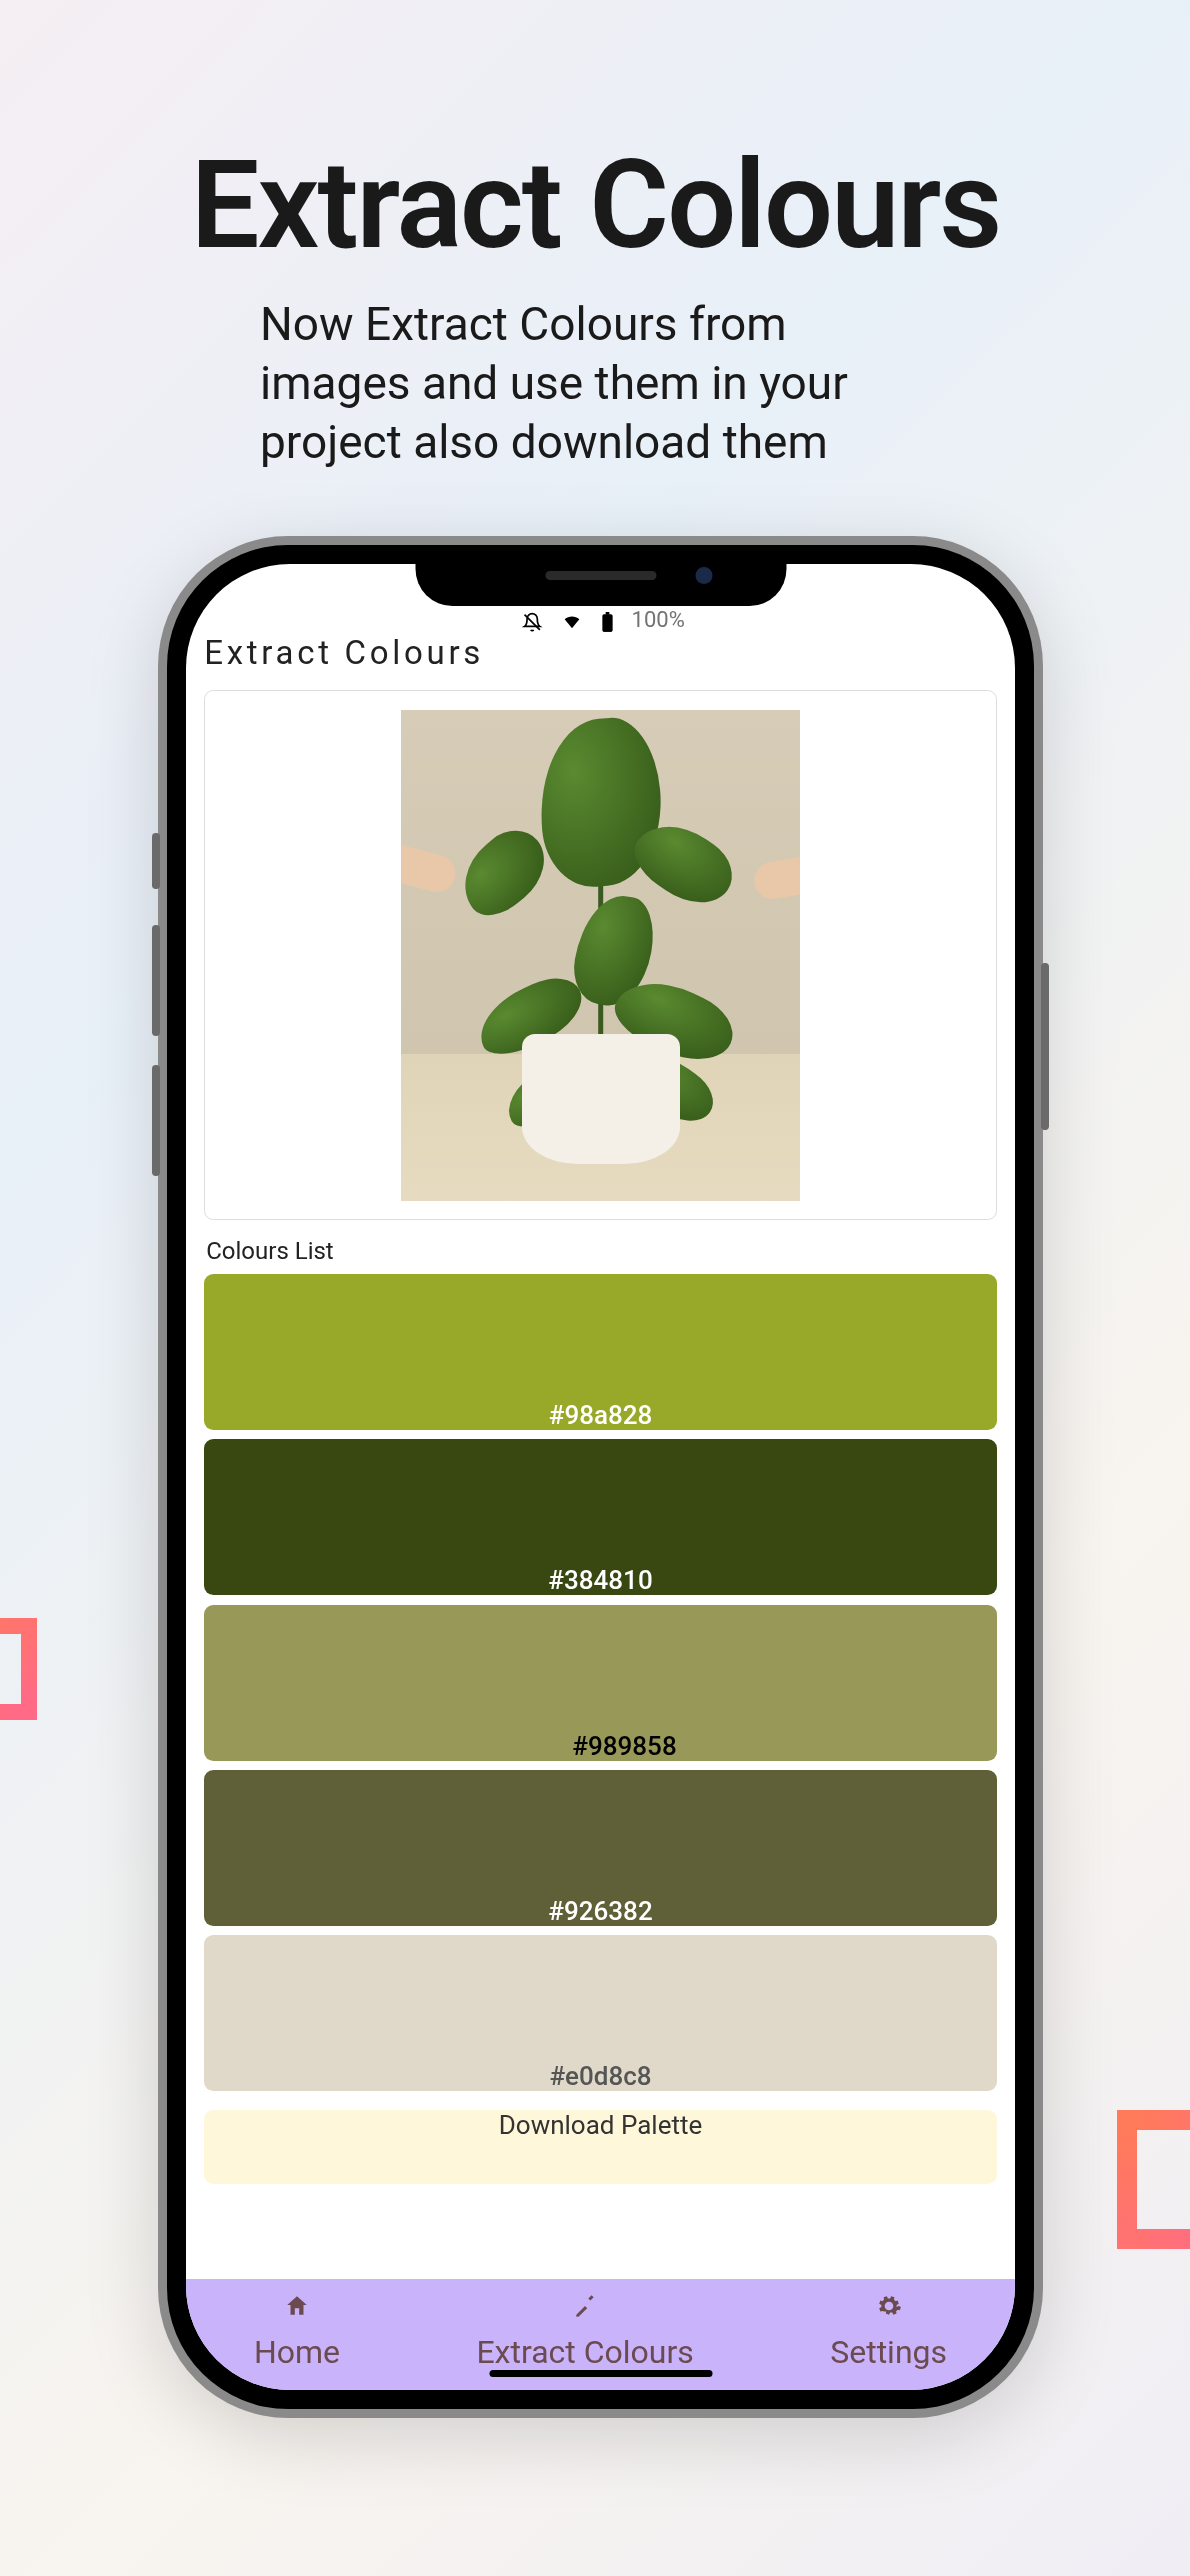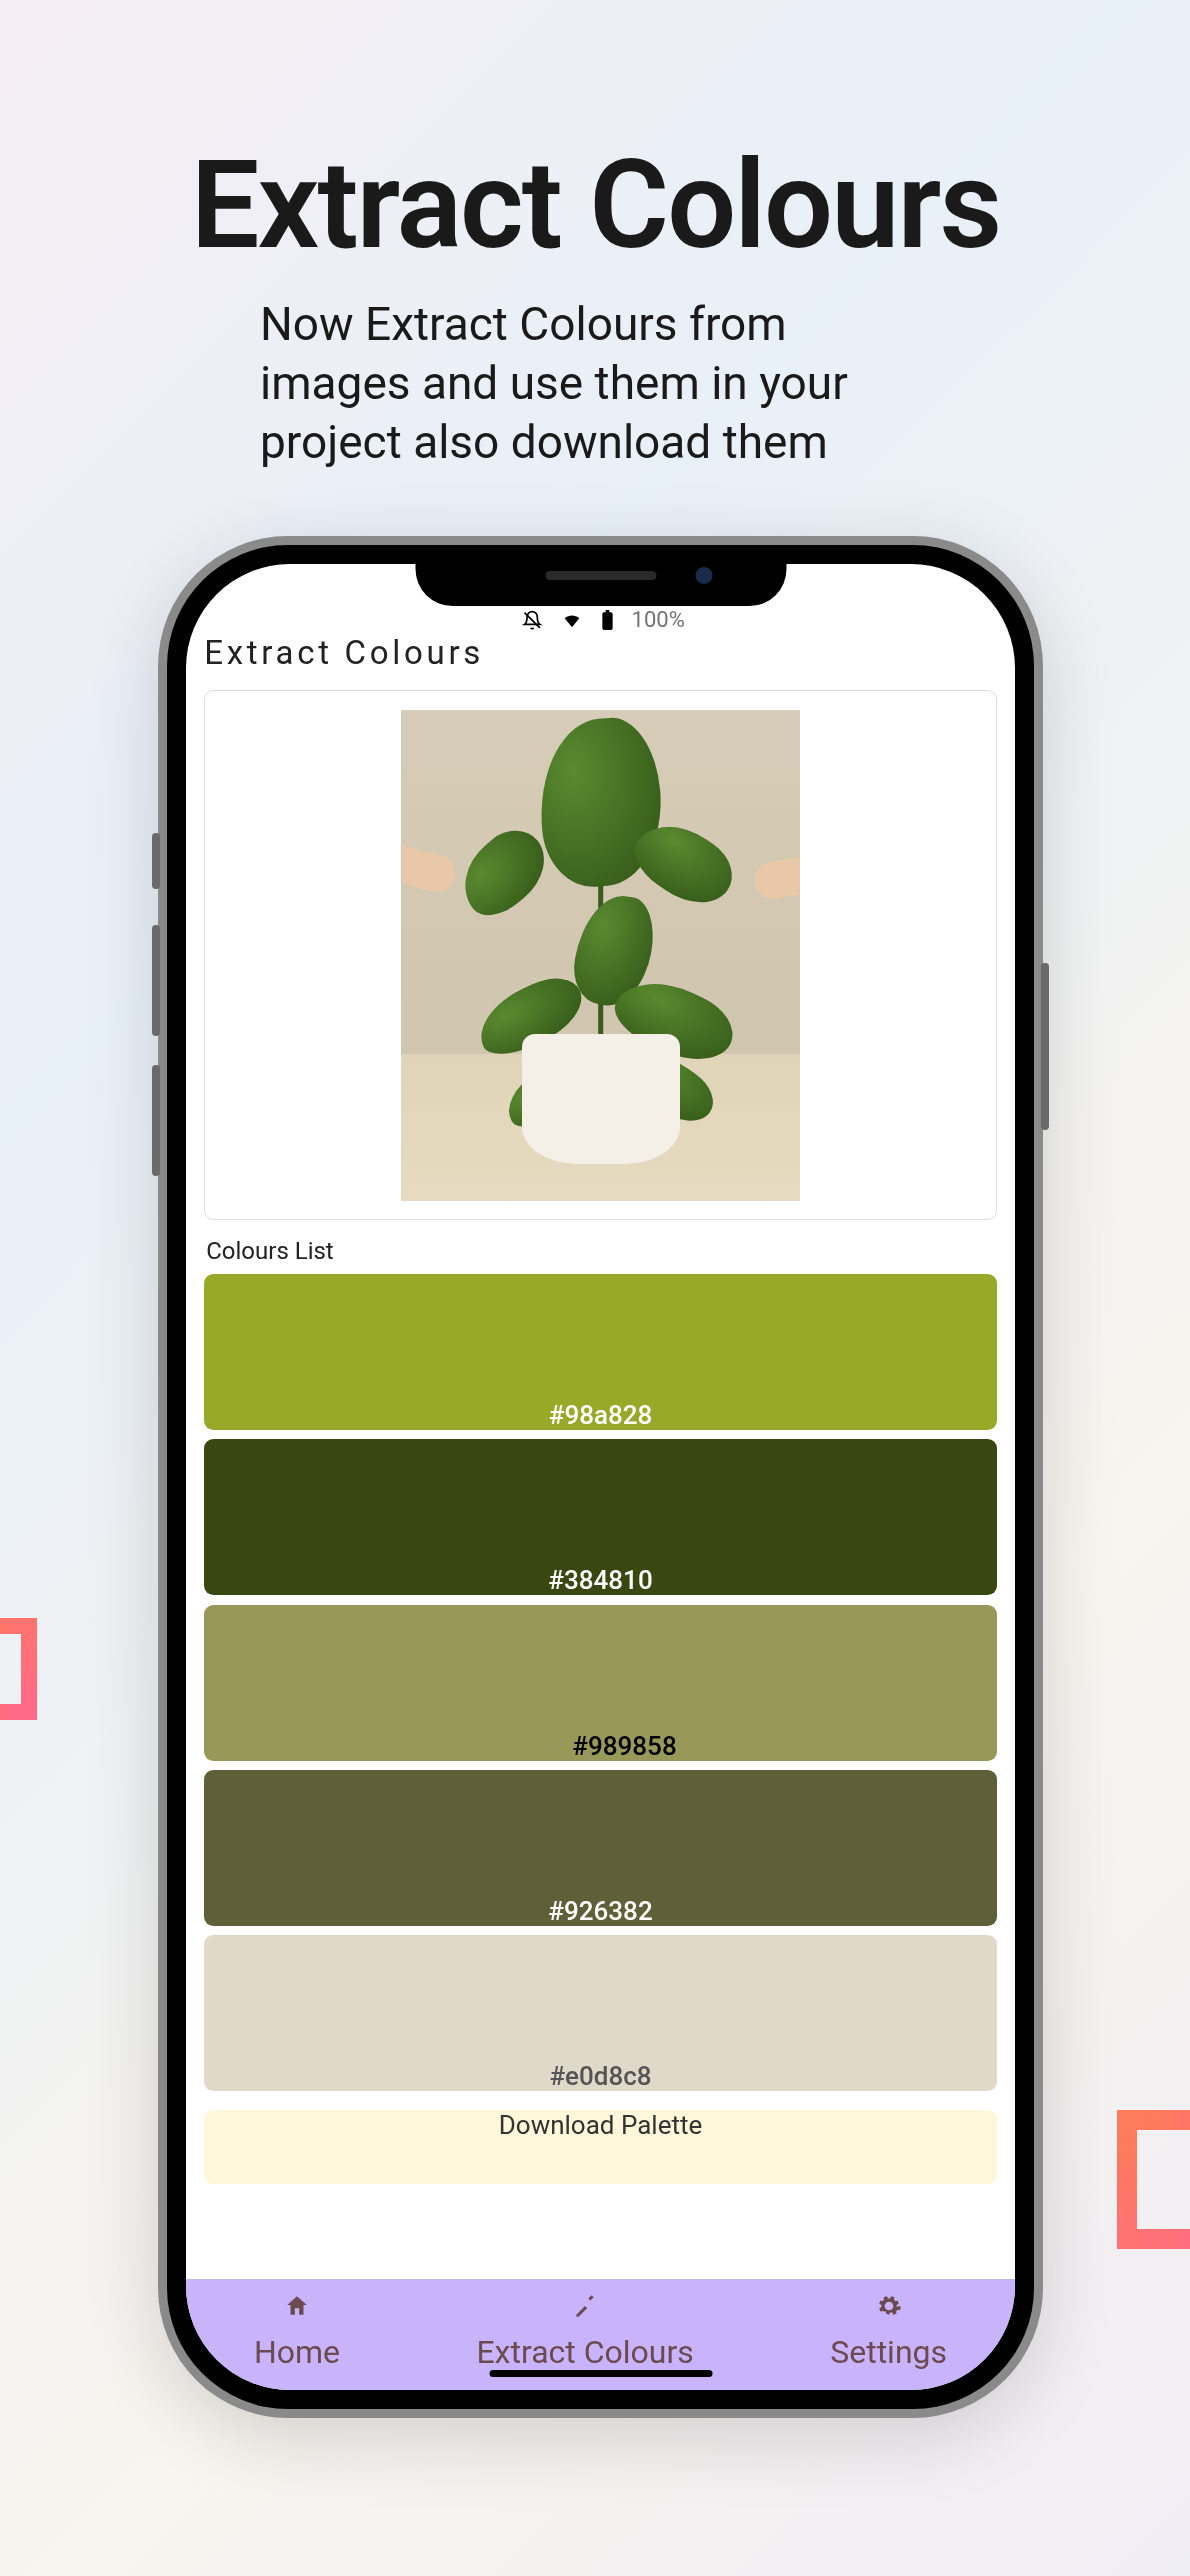--- a/index.html
+++ b/index.html
@@ -103,21 +103,21 @@
     height: 56px;
     display: flex;
     justify-content: space-between;
     align-items: center;
     padding: 18.5px 39px 0 45px;
     font-size: 22px;
     color: #737373;
     z-index:2;
     flex-direction:column;
   }
-  .status-right { display:flex; align-items:center; gap:18px; }
+  .status-right { display:flex; align-items:flex-end; gap:18px; }
   .status-right svg { display:block; }
 
   
   .app {
     position: absolute;
     top: 56px;
     left: 0;
     right: 0;
     bottom: 0;
     display: flex;

